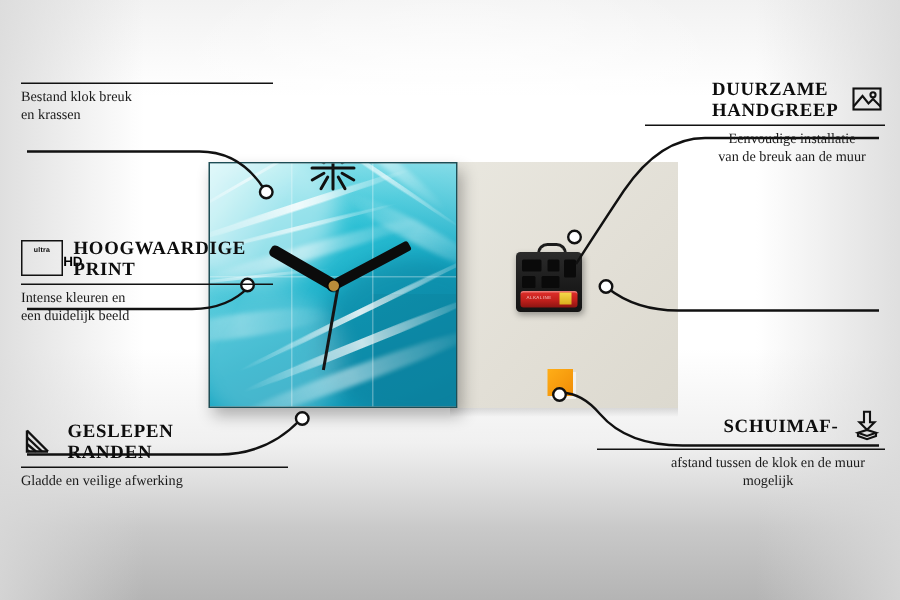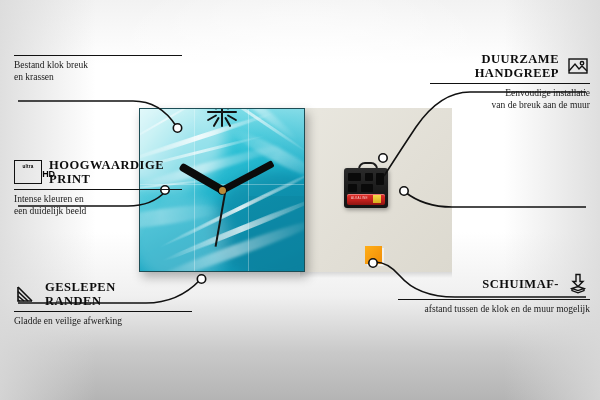--- a/index.html
+++ b/index.html
@@ -74,24 +74,24 @@
 
   
   #links{position:absolute;inset:0;pointer-events:none;}
 
   
   .feat{position:absolute;}
   .feat .head{display:flex;align-items:center;gap:7px;}
   .feat.right .head{justify-content:flex-end;}
   .feat .ttl{font-family:"Liberation Serif",serif;font-weight:700;color:#0d0d0d;
     font-size:12.5px;line-height:14px;letter-spacing:.5px;text-transform:uppercase;}
-  .feat.right .ttl{text-align:right;}
+  .feat.right .ttl{}
   .feat .rule{height:1px;background:#111;margin:3px 0 4px;}
   .feat .desc{font-family:"Liberation Serif",serif;color:#1a1a1a;font-size:9.5px;line-height:11.5px;}
-  .feat.right .desc{text-align:right;}
+  .feat.right .desc{text-align:center;margin-left:36px;}
   .ico{flex:0 0 auto;width:24px;height:24px;color:#111;}
   .ico svg{display:block;width:24px;height:24px;}
   .hdico{width:26px;height:22px;border:1.6px solid #111;display:flex;align-items:center;
     justify-content:center;flex-direction:column;line-height:1;}
   .hdico .u{font-family:"Liberation Sans",sans-serif;font-size:4.6px;font-weight:700;letter-spacing:.2px;}
   .hdico .h{font-family:"Liberation Sans",sans-serif;font-size:9px;font-weight:700;letter-spacing:-.2px;padding-left:41px;}
 
   .f1{left:14px;top:52px;width:168px;}
   .f2{left:14px;top:158px;width:168px;}
   .f3{left:14px;top:280px;width:178px;}

